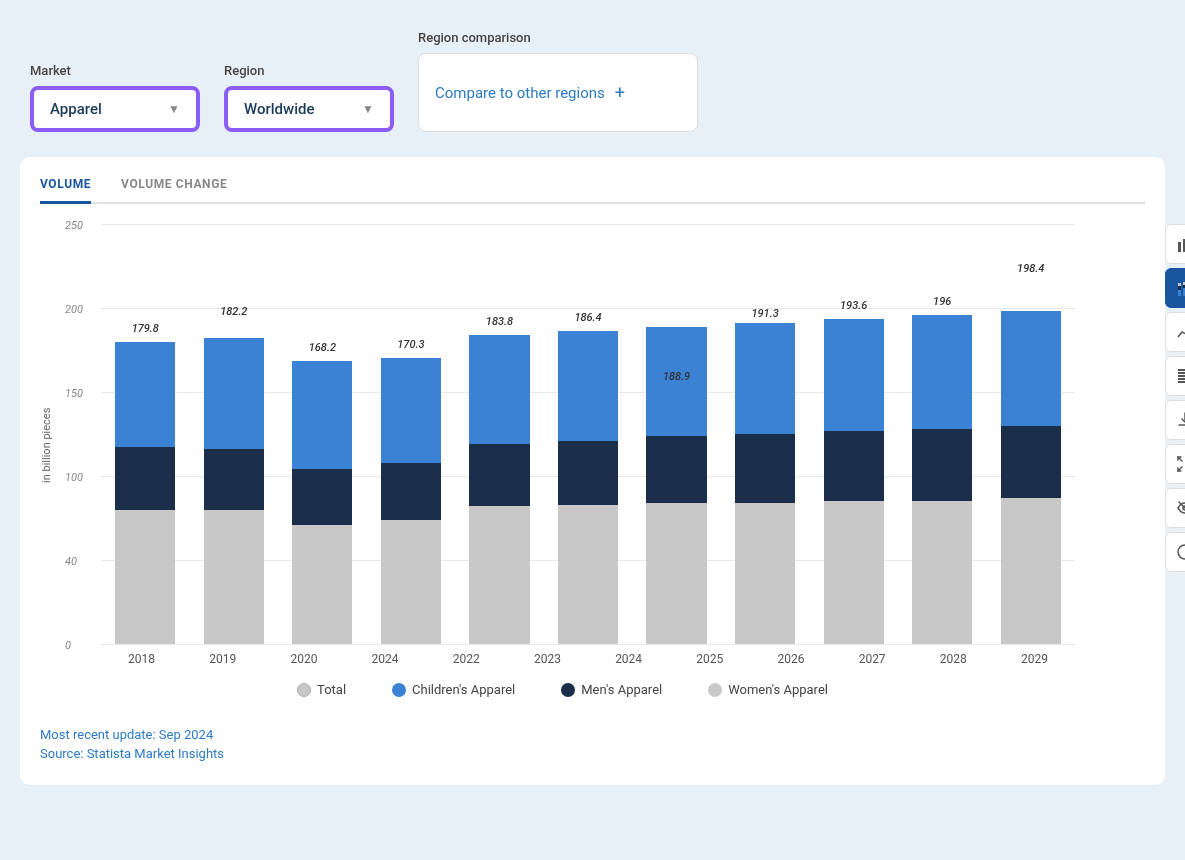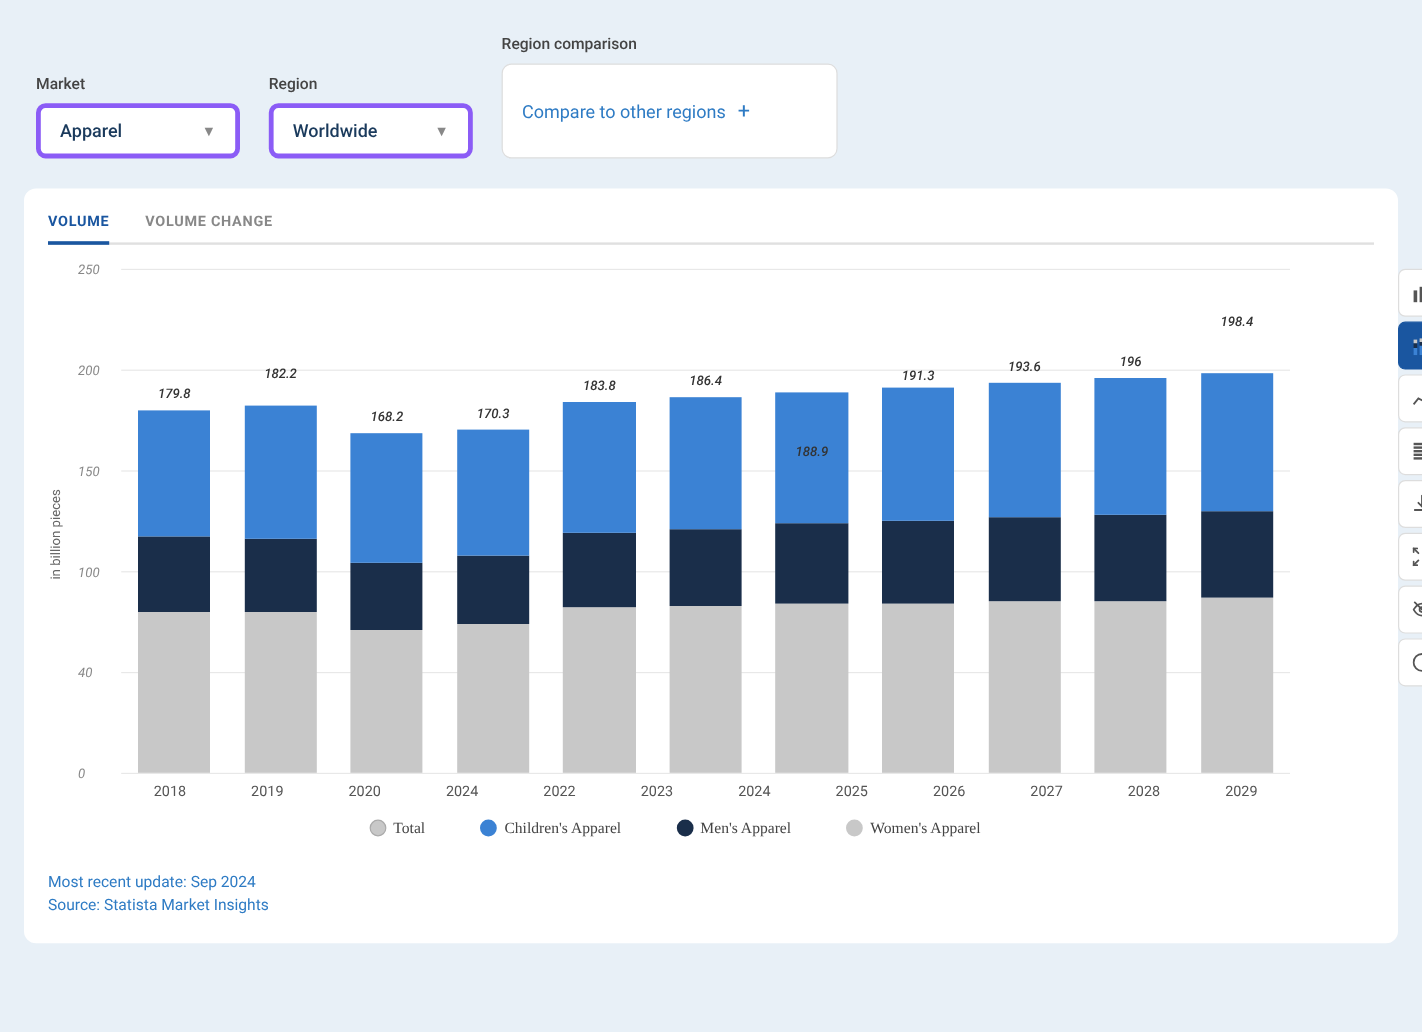--- a/index.html
+++ b/index.html
@@ -174,21 +174,20 @@
       text-align: center;
       font-size: 12px;
       color: #555;
     }
     .legend {
       display: flex;
       justify-content: center;
       gap: 46px;
       margin-top: 16px;
       align-items: flex-start;
-      font-family: Liberation Serif, serif;
     }
     .legend-item {
       display: flex;
       align-items: center;
       gap: 6px;
       font-size: 13px;
       color: #444;
     }
     .legend-dot {
       width: 14px;

